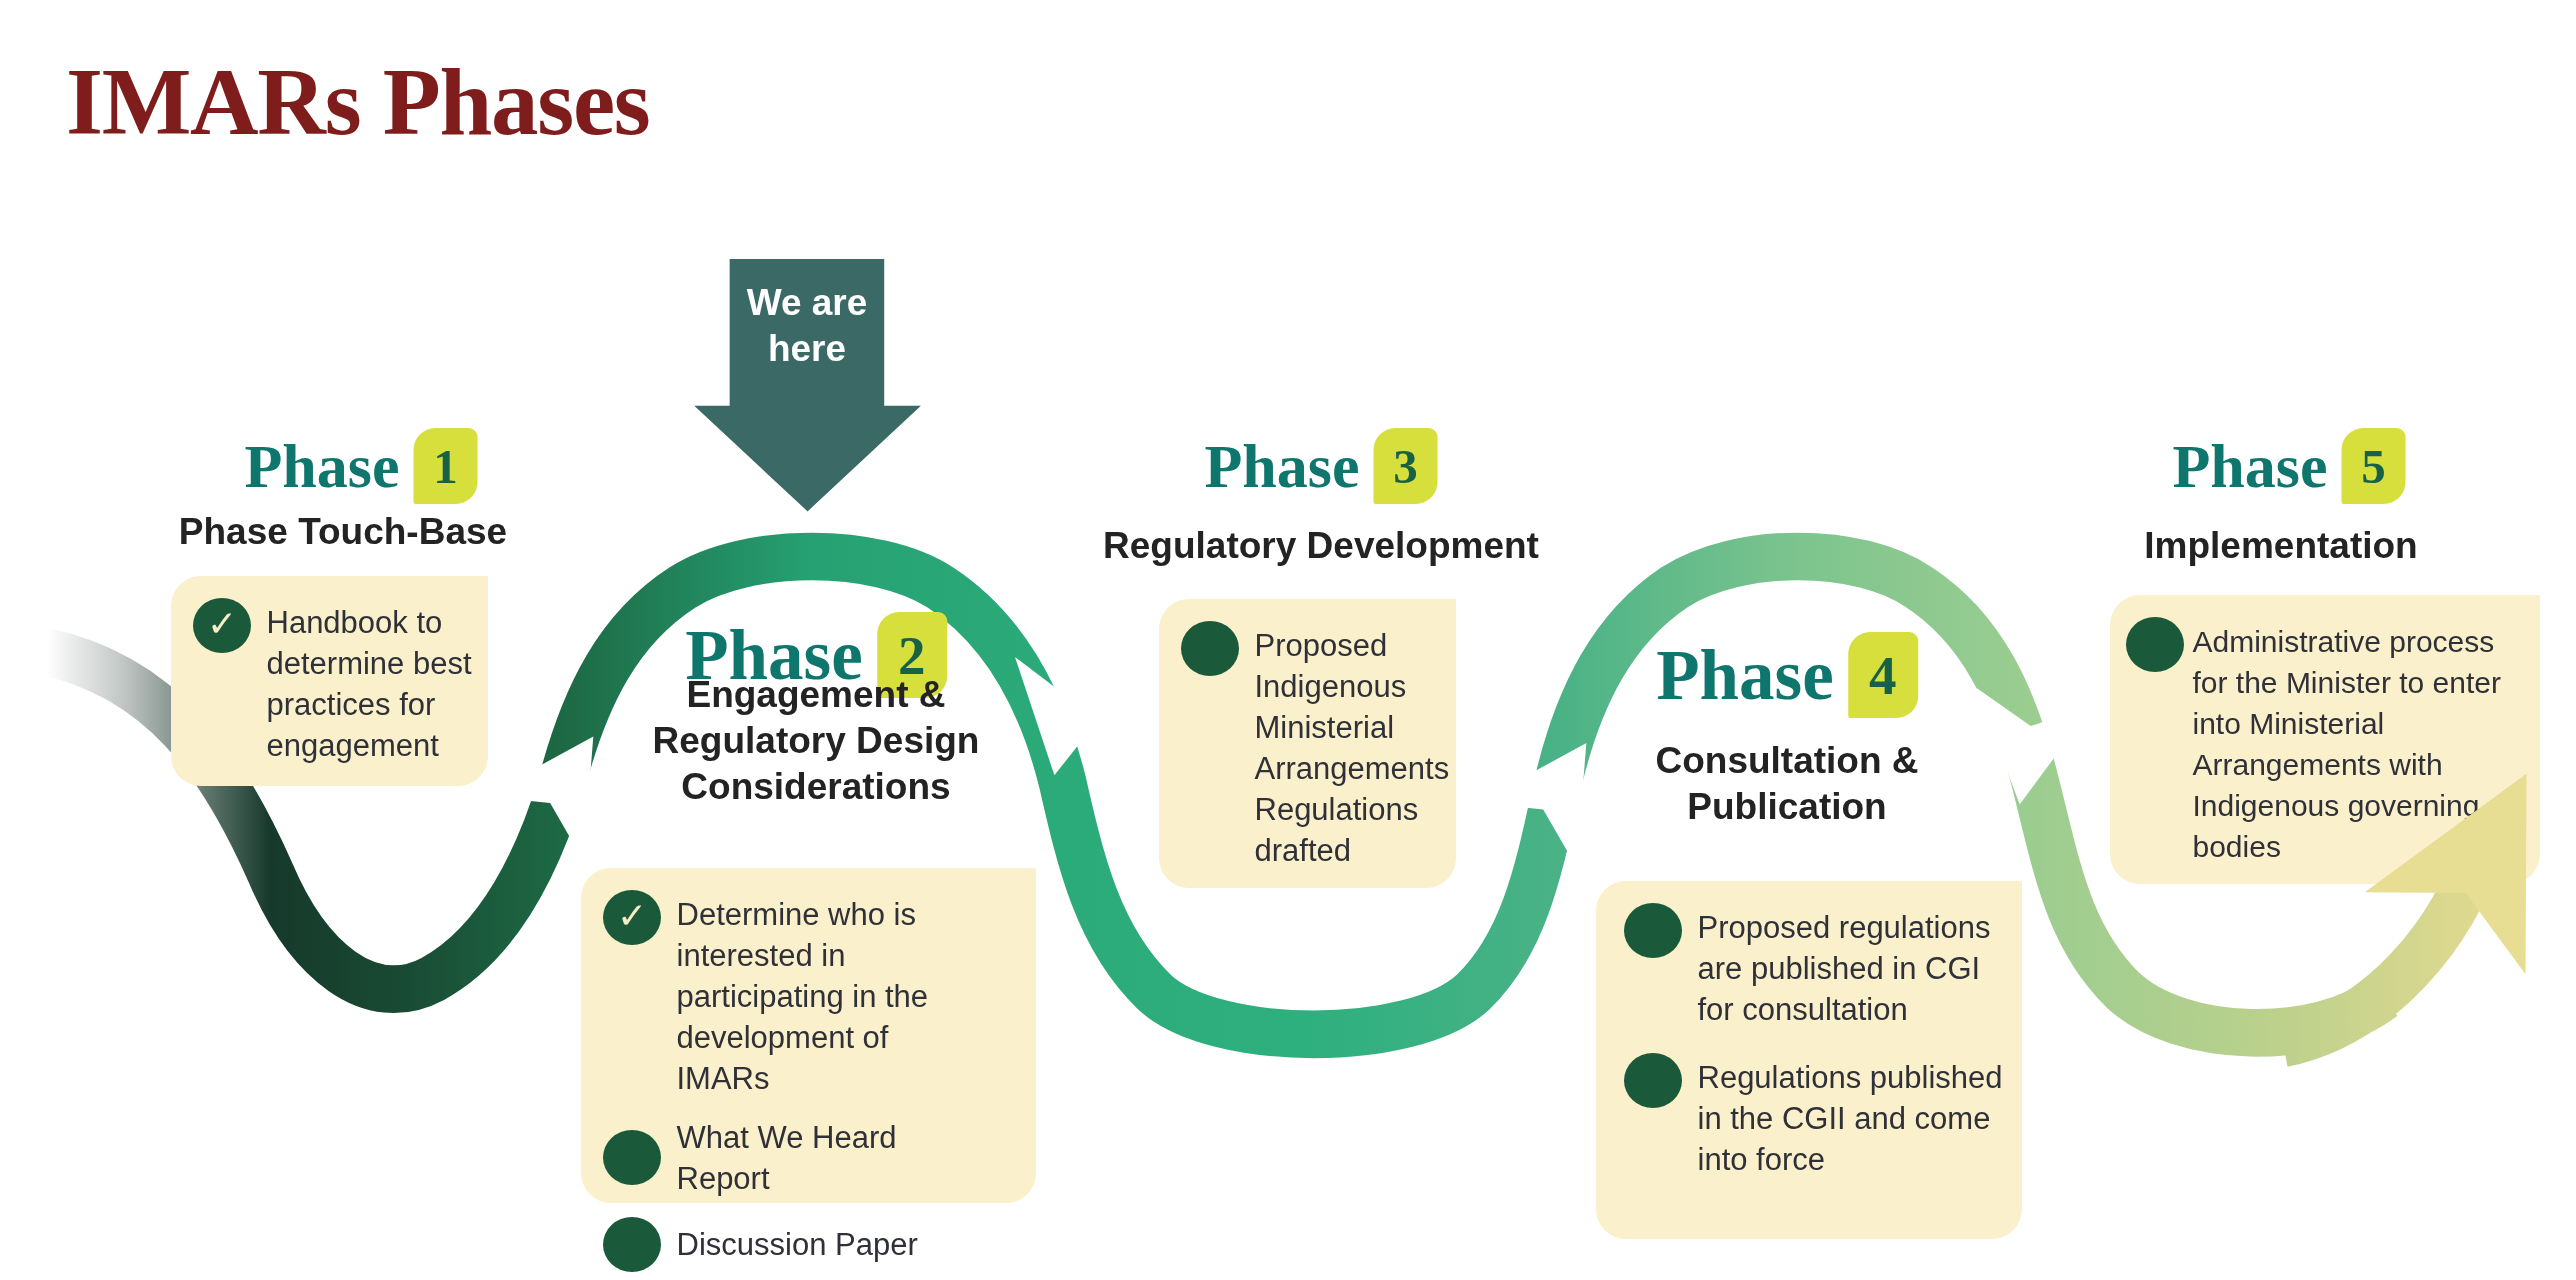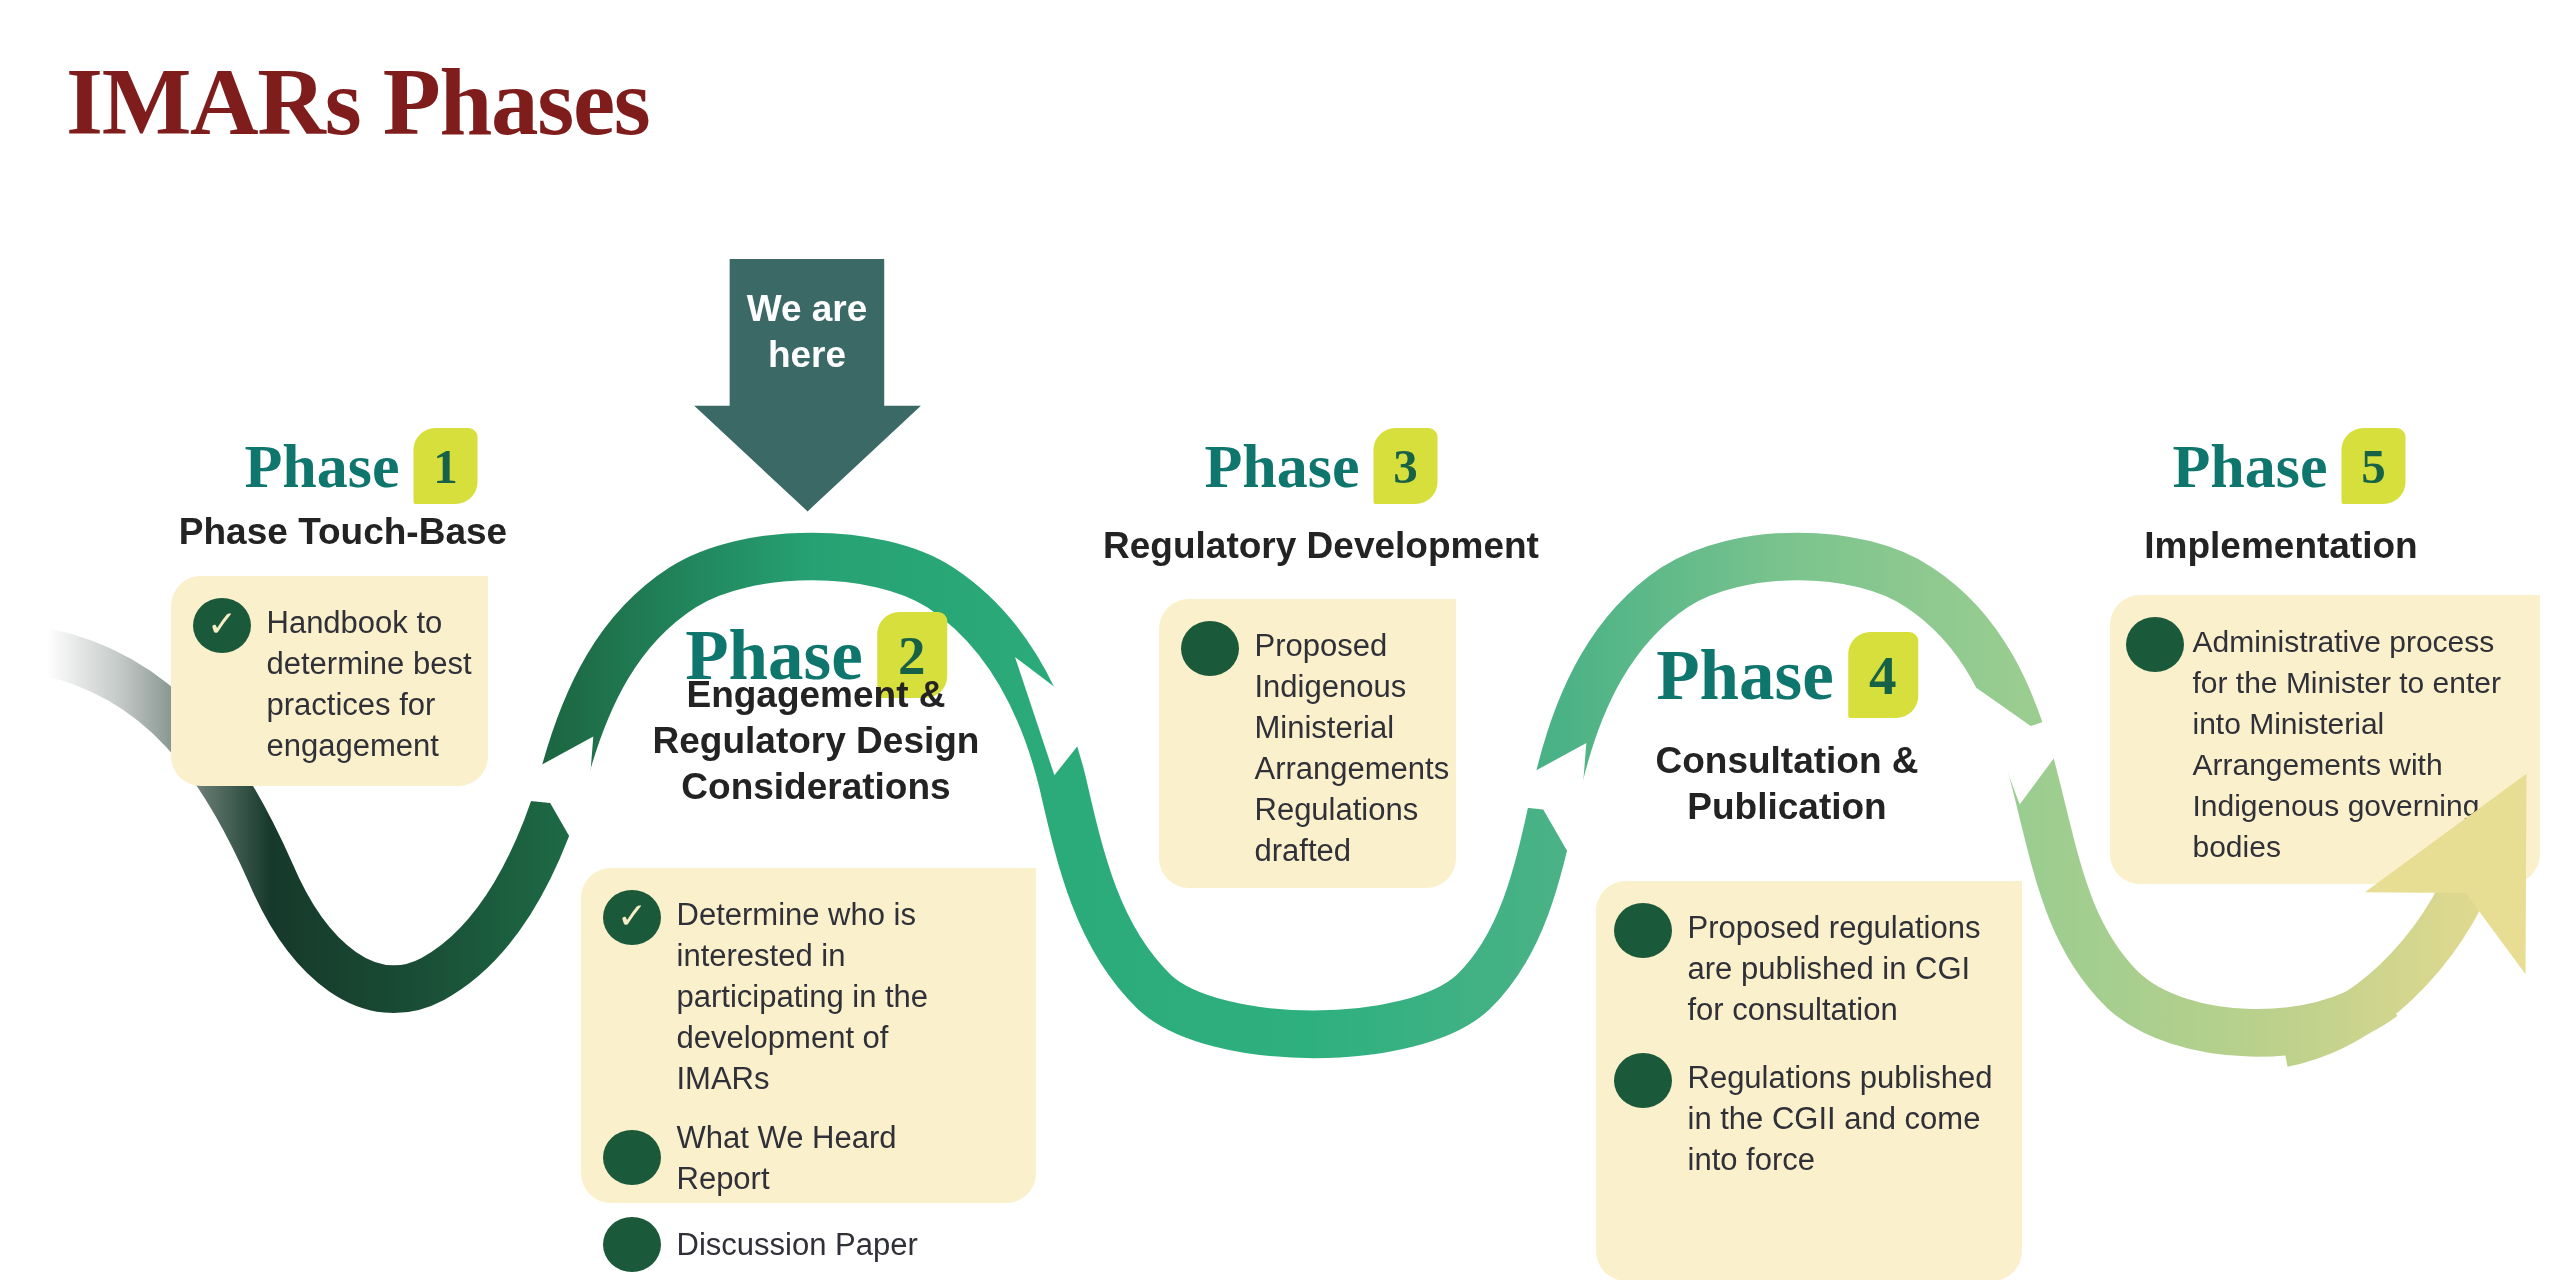--- a/index.html
+++ b/index.html
@@ -7,21 +7,21 @@
        font-family:"Liberation Sans",sans-serif;}
 
   .layer{position:absolute;left:0;top:0;width:2576px;height:1281px;}
   #ribbon-svg{z-index:1;}
   #ribbon-top-svg{z-index:30;pointer-events:none;}
 
   .page-title{position:absolute;left:66px;top:50px;z-index:10;
     font-family:"Liberation Serif",serif;font-weight:700;font-size:95px;
     color:#7f1d1d;letter-spacing:-1.3px;line-height:1.1;text-align:right;}
 
-  .wah-text{position:absolute;left:807px;top:286px;transform:translateX(-50%);
+  .wah-text{position:absolute;left:807px;top:280px;transform:translateX(-50%);
     z-index:12;color:#ffffff;font-weight:700;font-size:37px;line-height:46px;
     text-align:center;white-space:pre-line;}
 
   .phase-header{position:absolute;transform:translateX(-50%);z-index:10;
     display:flex;align-items:center;gap:14px;}
   .phase-word{font-family:"Liberation Serif",serif;font-weight:700;color:#0f766e;}
   .ph-sm .phase-word{font-size:62px;}
   .ph-lg .phase-word{font-size:71px;}
   .badge{background:#D7DF3C;display:flex;align-items:center;justify-content:center;
     font-family:"Liberation Serif",serif;font-weight:700;color:#176147;
@@ -53,21 +53,21 @@
   #hdr3{left:1321px;top:428px;}  #sub3{left:1321px;top:523px;}
   #hdr4{left:1787px;top:632px;}  #sub4{left:1787px;top:738px;width:283px;}
   #hdr5{left:2289px;top:428px;}  #sub5{left:2281px;top:523px;}
 
   #note1{left:171px;top:576px;width:317px;height:210px;}
   #note1 .btext{width:216px;}
   #note2{left:581px;top:868px;width:455px;height:335px;}
   #note2 .btext{width:308px;}
   #note3{left:1159px;top:599px;width:297px;height:289px;}
   #note3 .btext{width:201px;}
-  #note4{left:1596px;top:881px;width:426px;height:400px;padding-left:18px;}
+  #note4{left:1596px;top:881px;width:426px;height:358px;padding-left:28px;}
   #note4 .btext{width:323px;}
   #note5{left:2110px;top:595px;width:430px;height:289px;padding-left:15.5px;}
   #note5 .btext{width:343px;font-size:30px;}
   #note5 .bullet-row{gap:9px;}
   .bullet-row{gap:15.5px;}
 </style>
 </head>
 <body>
 
 <svg id="ribbon-svg" class="layer" viewBox="0 0 4000 1989">

